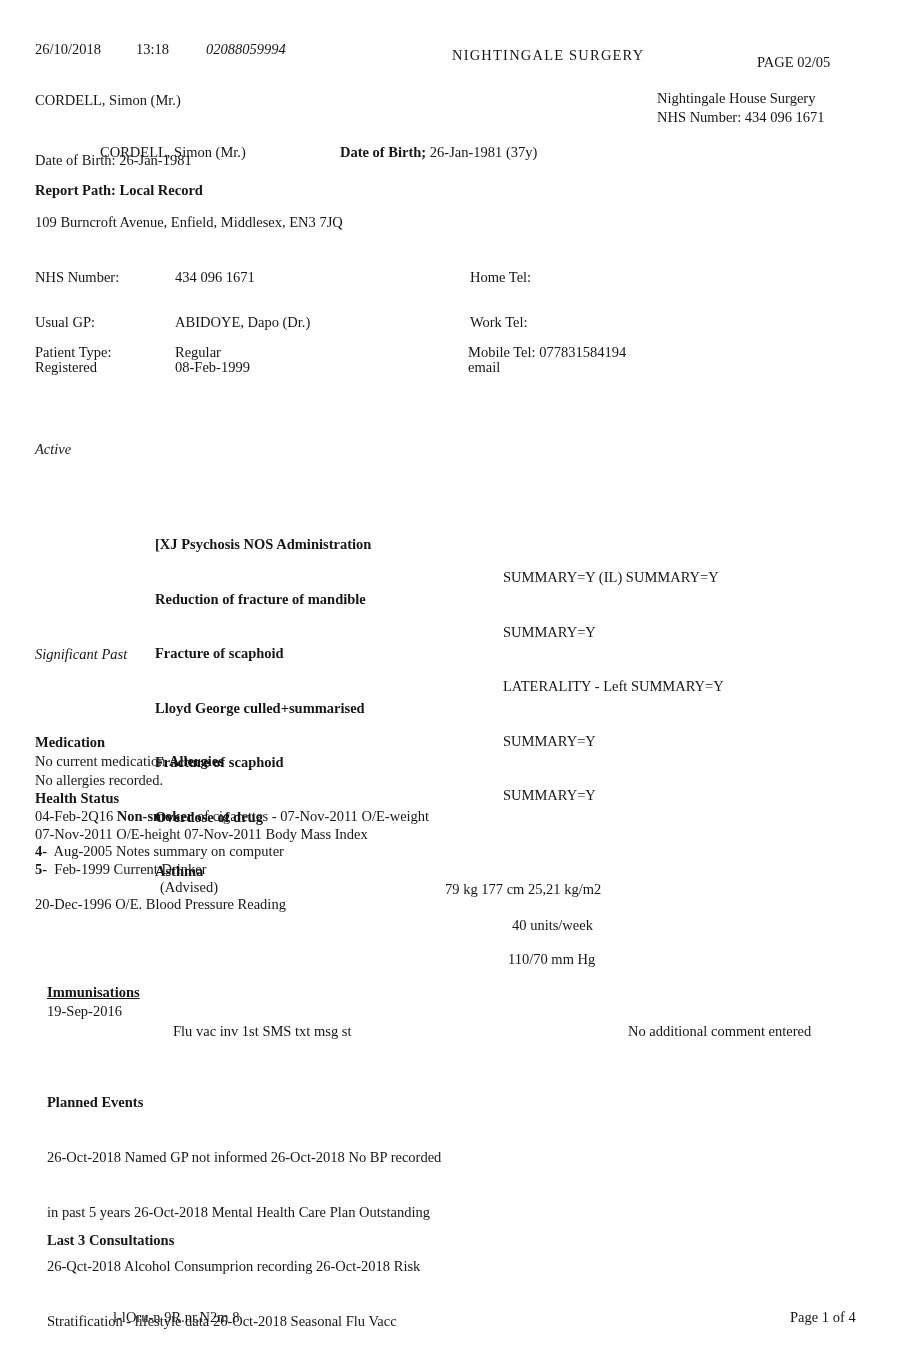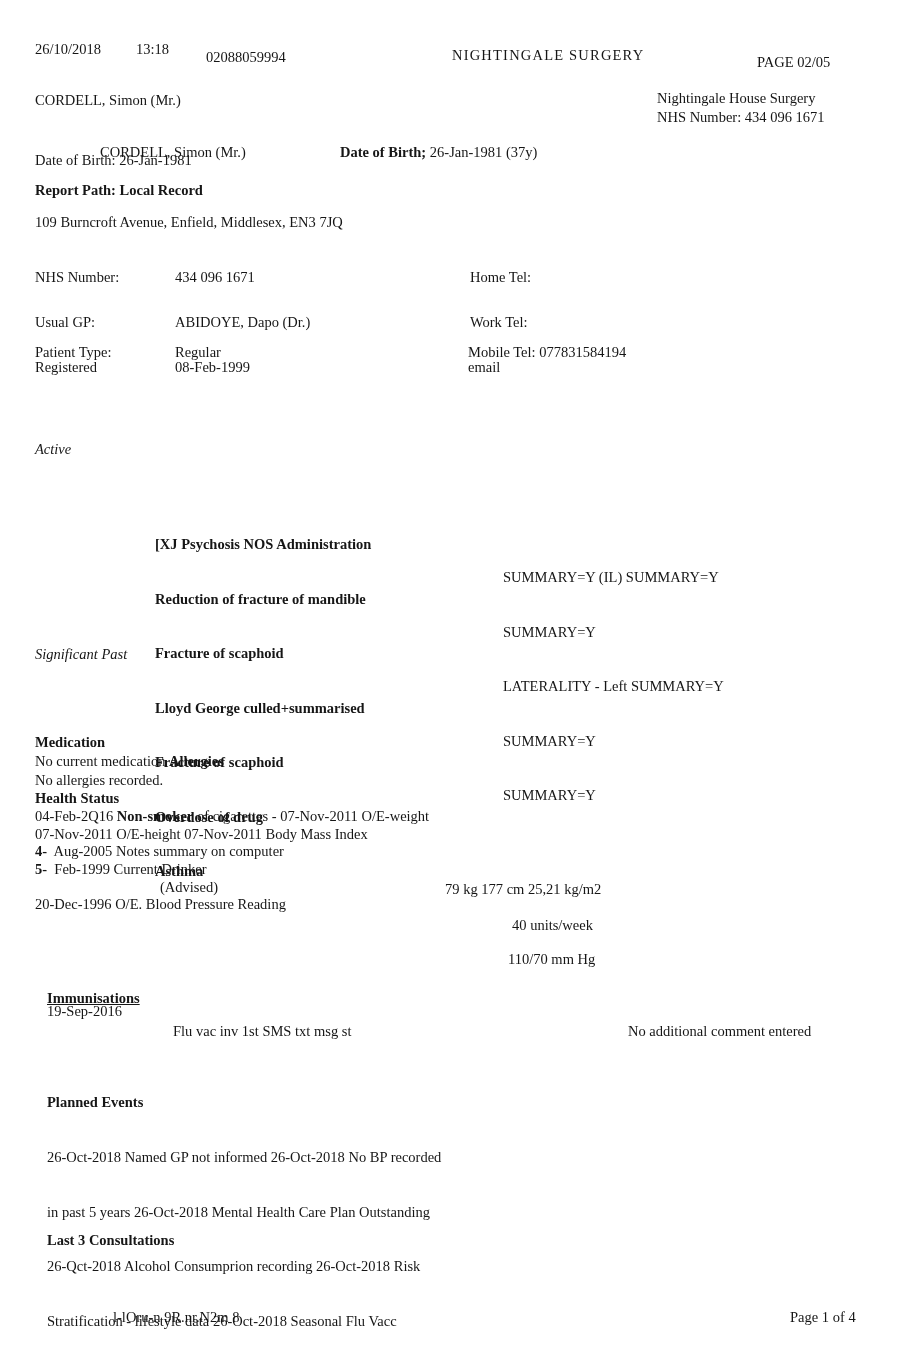--- a/index.html
+++ b/index.html
@@ -12,33 +12,33 @@
     overflow:hidden;
   }
   .page{
     position:absolute;inset:0;
     filter:blur(0.28px) contrast(1.05);
   }
   .abs{position:absolute;white-space:pre;}
   .t14{font-size:14.5px;line-height:18px;}
   .b{font-weight:bold;}
   .i{font-style:italic;}
-  .u{text-decoration:underline;margin-top:6px;}
+  .u{text-decoration:underline;}
   .pre{white-space:pre-wrap;}
   .col .ln{height:18.5px;}
   .spread{letter-spacing:1.2px;}
 </style>
 </head>
 <body>
 
 <div class="page">
 
   <div class="abs t14" style="left:35px;top:40px;">26/10/2018</div>
   <div class="abs t14" style="left:136px;top:40px;">13:18</div>
-  <div class="abs t14" style="left:206px;top:48px;">02088059994</div>
+  <div class="abs t14" style="left:206px;top:40px;font-style:italic;">02088059994</div>
   <div class="abs t14 spread" style="left:452px;top:46px;">NIGHTINGALE SURGERY</div>
   <div class="abs t14" style="left:757px;top:53px;">PAGE 02/05</div>
 
   <div class="abs t14" style="left:35px;top:91px;">CORDELL, Simon (Mr.)</div>
   <div class="abs t14" style="left:35px;top:109px;margin-top:42px;">Date of Birth: 26-Jan-1981</div>
   <div class="abs t14" style="left:657px;top:89px;">Nightingale House Surgery</div>
   <div class="abs t14" style="left:657px;top:108px;">NHS Number: 434 096 1671</div>
 
   <div class="abs t14" style="left:100px;top:143px;">CORDELL, Simon (Mr.)</div>
   <div class="abs t14" style="left:340px;top:143px;"><span class="b">Date of Birth;</span><span> 26-Jan-1981 (37y)</span></div>

